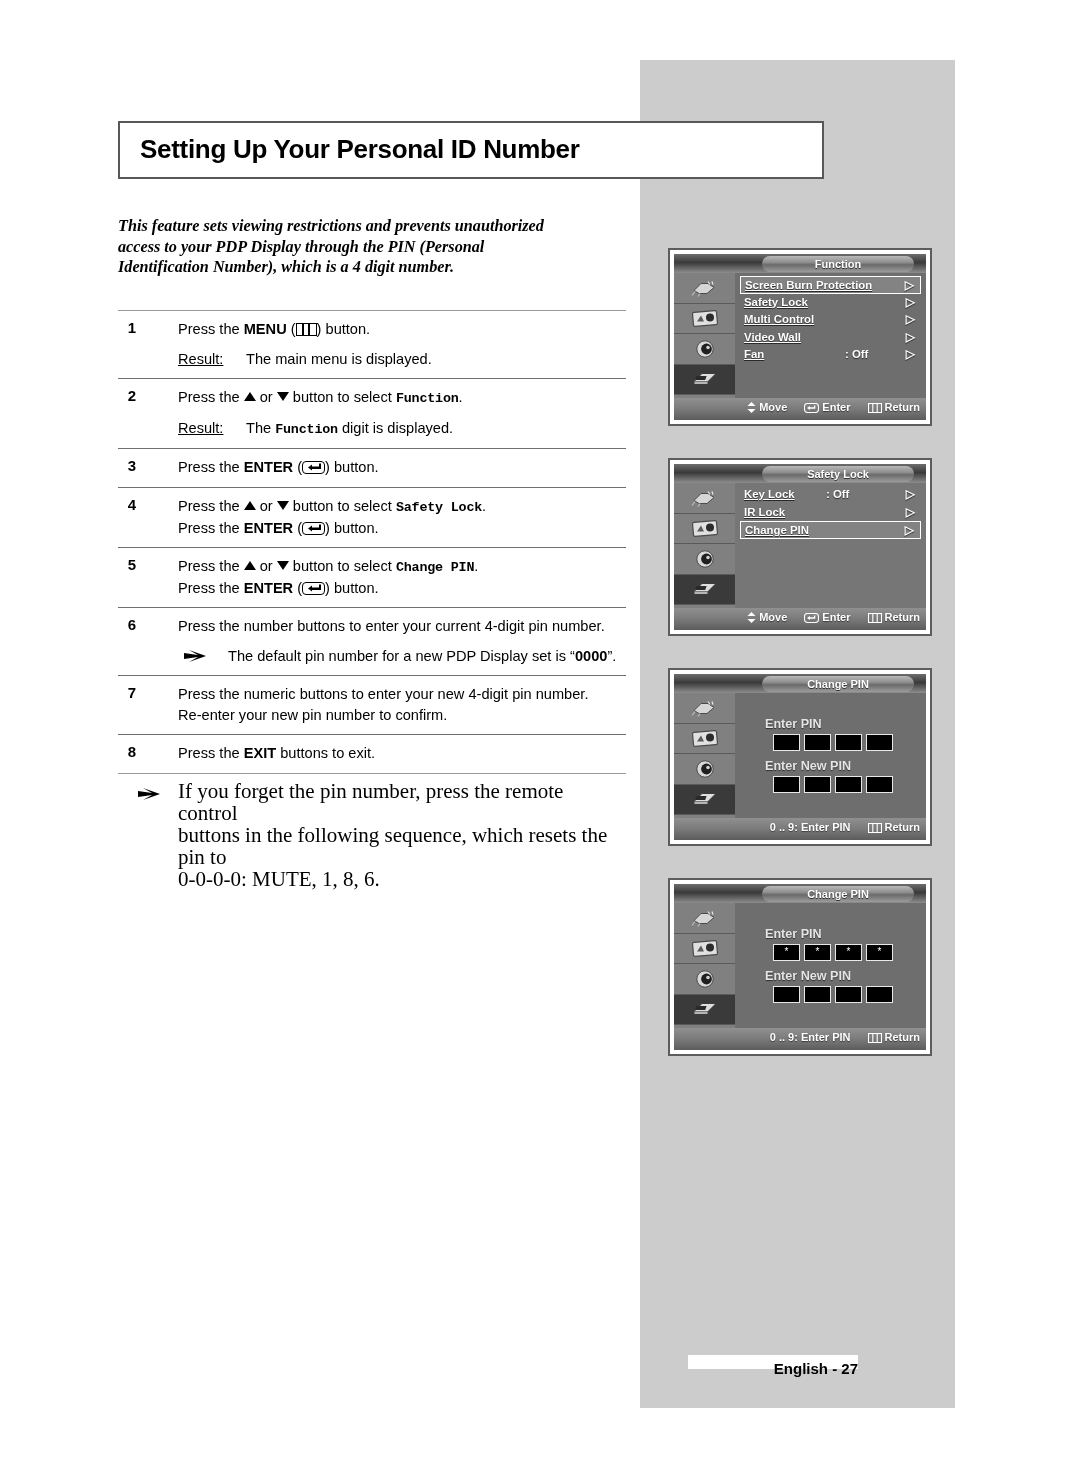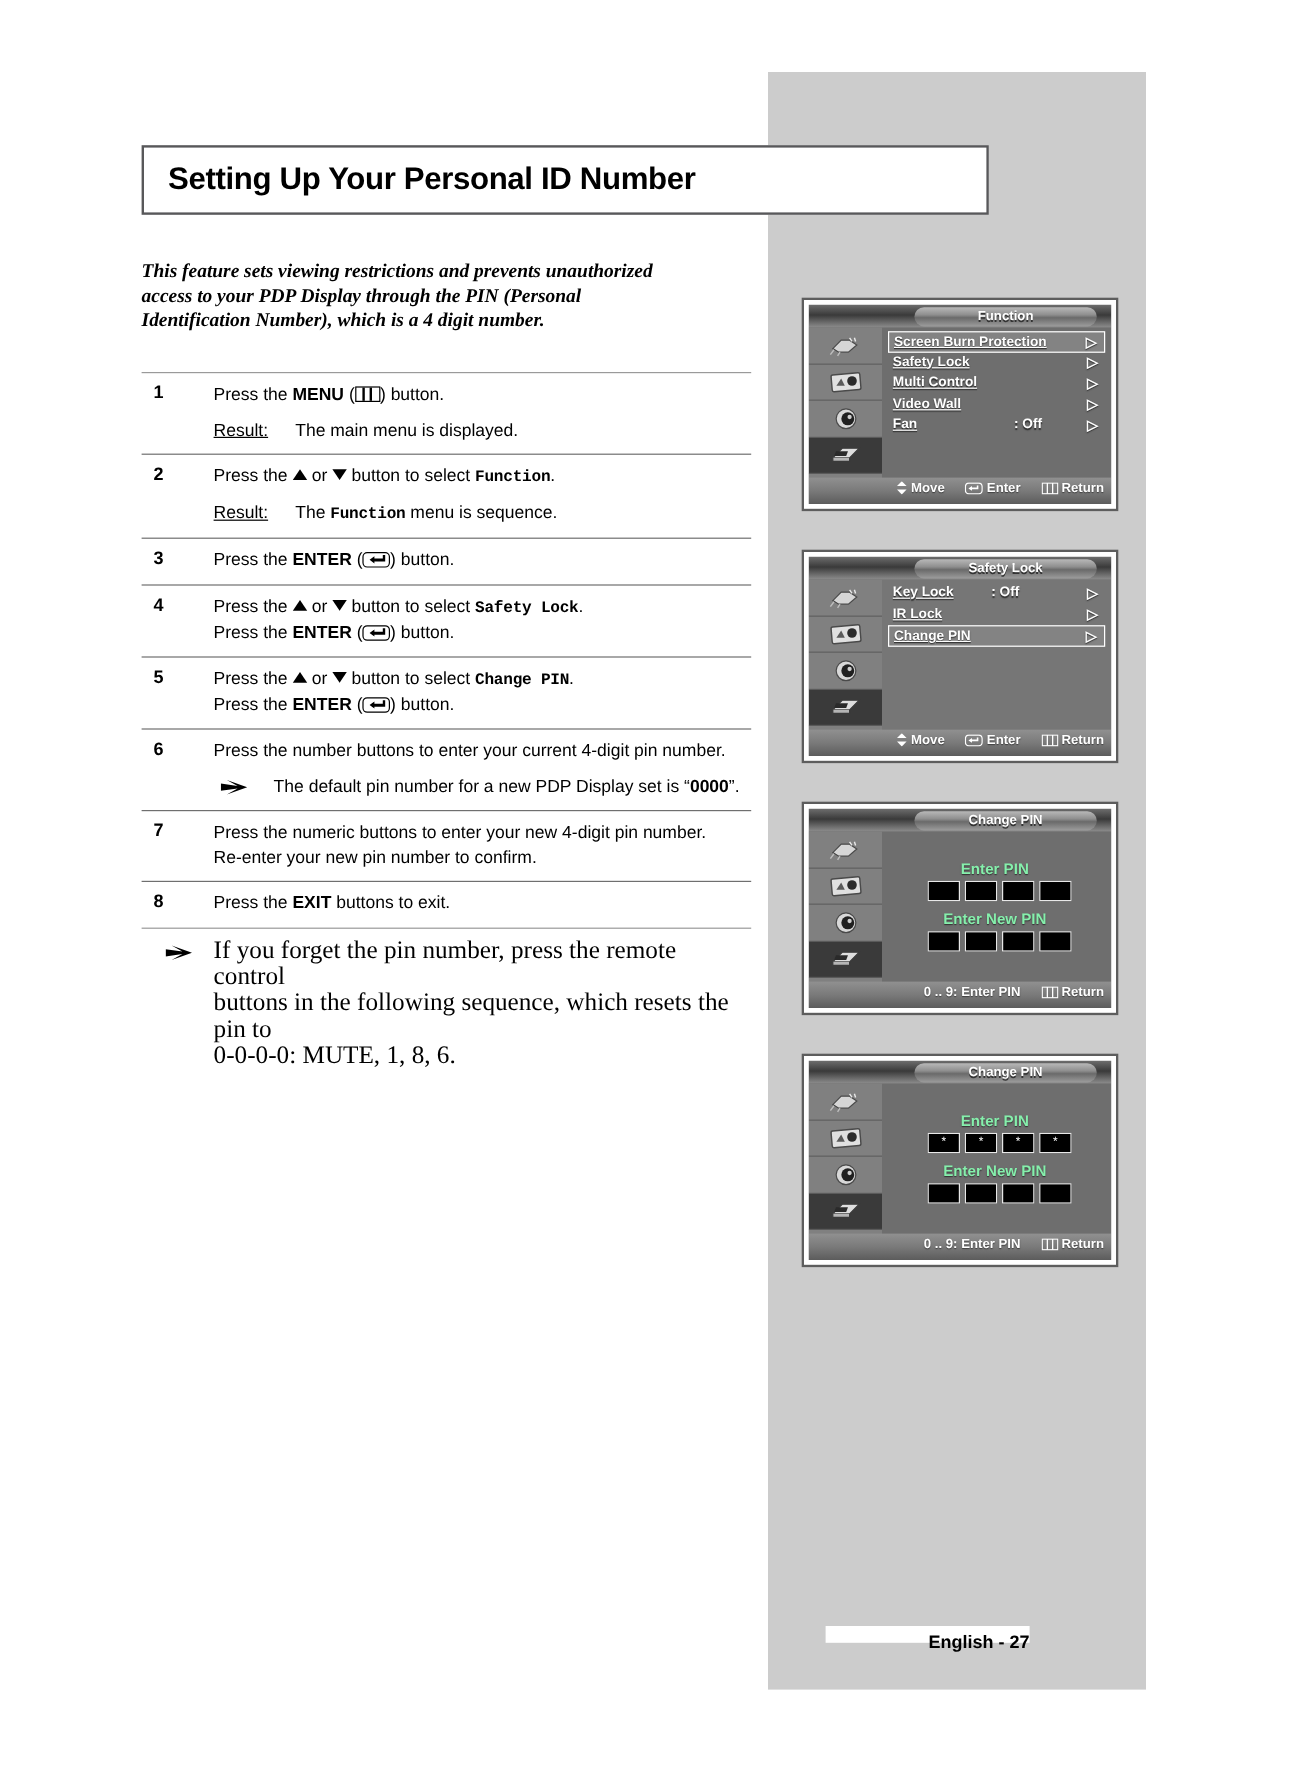--- a/index.html
+++ b/index.html
@@ -302,26 +302,25 @@
   .osd-bottombar .hint:first-child { margin-left: 0; }
   .hint-ico { display: inline-block; vertical-align: -2px; margin-right: 3px; }
 
   
   .pin-area {
     position: absolute;
     left: 30px;
     top: 24px;
   }
   .pin-label {
-    color: #86efac;
+    color: #e5e5e5;
     font-size: 12.6px;
     font-weight: bold;
     text-shadow: 0 1px 1px #2e2e2e;
     margin-bottom: 3px;
-    text-align: center;
   }
   .pin-boxes { display: flex; gap: 4px; margin-bottom: 8px; margin-left: 8px; }
   .pin-box {
     width: 27px;
     height: 17px;
     background: #000000;
     border: 1.6px solid #e8e8e8;
     box-sizing: border-box;
     color: #ffffff;
     font-size: 10px;
@@ -372,21 +371,21 @@
     </div>
   </div>
 
   <div class="step-row">
     <div class="step-num">2</div>
     <div class="step-body">
       <div class="line">
         <span>Press the </span><span class="tri-up"></span><span> or </span><span class="tri-dn"></span><span> button to select </span><span class="mono">Function</span><span>.</span>
       </div>
       <div class="result-line">
-        <span class="result-label">Result:</span><span>The </span><span class="mono">Function</span><span> menu is sequence.</span>
+        <span class="result-label">Result:</span><span>The </span><span class="mono">Function</span><span> digit is displayed.</span>
       </div>
     </div>
   </div>
 
   <div class="step-row">
     <div class="step-num">3</div>
     <div class="step-body">
       <div class="line">
         <span>Press the </span><span class="bold">ENTER</span><span> (</span><span class="enter-glyph"><svg width="19" height="11" viewBox="0 0 19 11">
               <path d="M3 5.5 L7 2.5 L7 4.5 L14 4.5 L14 1.5 L16 1.5 L16 7 L7 7 L7 8.5 Z" fill="#000"></path>

